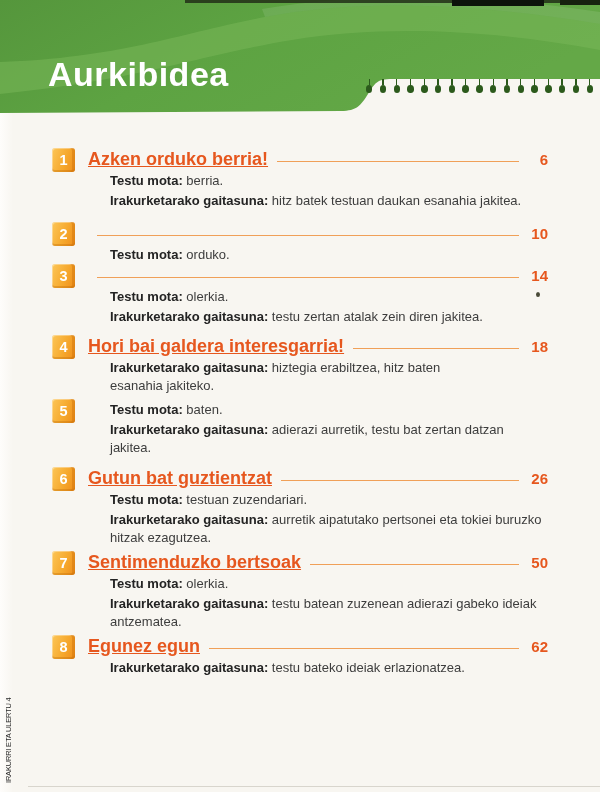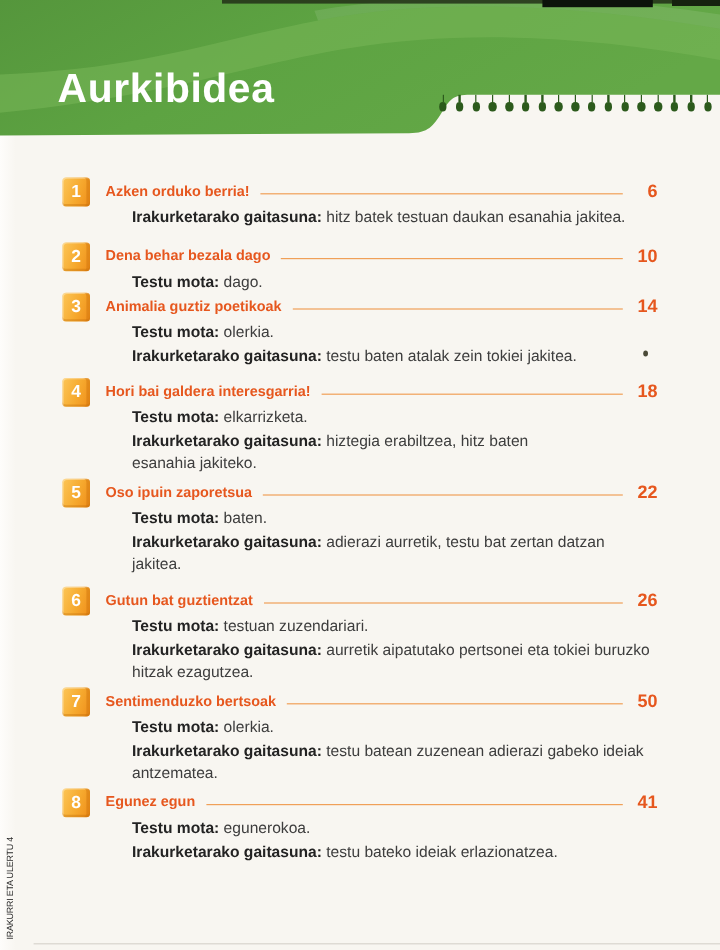--- a/index.html
+++ b/index.html
@@ -30,22 +30,22 @@
   .entry:nth-child(6){margin-bottom:6px;}
   .entry:nth-child(7){margin-bottom:6px;}
   .badge{flex:0 0 23px;width:23px;height:24px;margin-top:-2px;border-radius:3px;
     background:linear-gradient(110deg,#fcc658 0%,#f6a92e 55%,#ef8d1a 100%);
     box-shadow:inset -3px 0 0 rgba(206,116,12,.45),inset 1px 1px 0 rgba(255,255,255,.35),
                inset 0 -2px 0 rgba(190,105,10,.35);
     color:#fff;font-weight:bold;font-size:14.5px;
     display:flex;align-items:center;justify-content:center;}
   .entry-body{flex:1;margin-left:13px;min-width:0;}
   .title-row{display:flex;align-items:center;margin-bottom:3px;}
-  .title{color:var(--accent-orange,#e6571e);font-weight:bold;font-size:12px;
-    line-height:19px;white-space:nowrap;}
+  .title{color:var(--accent-orange,#e6571e);font-weight:bold;font-size:18px;
+    line-height:19px;white-space:nowrap;text-decoration:underline;}
   .leader{flex:1;border-top:1.5px solid var(--leader-orange,#f0a058);margin:3px 7px 0 9px;}
   .pageno{color:var(--accent-orange,#e6571e);font-weight:bold;font-size:15px;
     min-width:22px;text-align:right;line-height:19px;}
   .line{margin-left:22px;font-size:13px;line-height:18px;color:#3d3d3d;}
   .mota{margin-bottom:2px;}
   .b{font-weight:bold;color:#232323;}
   .desc-text{white-space:pre-line;}
   
   .side-text{position:absolute;left:4px;top:783px;transform:rotate(-90deg);
     transform-origin:0 0;font-size:7.5px;letter-spacing:-.2px;color:#2a2a2a;
@@ -101,71 +101,64 @@
 <div class="entries">
 
   <div class="entry">
     <div class="badge">1</div>
     <div class="entry-body">
       <div class="title-row">
         <span class="title">Azken orduko berria!</span>
           <span class="leader"></span>
           <span class="pageno">6</span>
       </div>
+      <div class="line mota"><span class="b">Testu mota:</span> <span class="desc-text">berria.</span></div>
       <div class="line gait"><span class="b">Irakurketarako gaitasuna:</span> <span class="desc-text">hitz batek testuan daukan esanahia jakitea.</span></div>
     </div>
   </div>
 
   <div class="entry">
     <div class="badge">2</div>
     <div class="entry-body">
       <div class="title-row">
-        <span class="title">Dena behar bezala dago</span>
           <span class="leader"></span>
           <span class="pageno">10</span>
       </div>
-      <div class="line mota"><span class="b">Testu mota:</span> <span class="desc-text">dago.</span></div>
+      <div class="line mota"><span class="b">Testu mota:</span> <span class="desc-text">orduko.</span></div>
     </div>
   </div>
 
   <div class="entry">
     <div class="badge">3</div>
     <div class="entry-body">
       <div class="title-row">
-        <span class="title">Animalia guztiz poetikoak</span>
           <span class="leader"></span>
           <span class="pageno">14</span>
       </div>
       <div class="line mota"><span class="b">Testu mota:</span> <span class="desc-text">olerkia.</span></div>
-      <div class="line gait"><span class="b">Irakurketarako gaitasuna:</span> <span class="desc-text">testu baten atalak zein tokiei jakitea.</span></div>
+      <div class="line gait"><span class="b">Irakurketarako gaitasuna:</span> <span class="desc-text">testu zertan atalak zein diren jakitea.</span></div>
     </div>
   </div>
 
   <div class="entry">
     <div class="badge">4</div>
     <div class="entry-body">
       <div class="title-row">
         <span class="title">Hori bai galdera interesgarria!</span>
           <span class="leader"></span>
           <span class="pageno">18</span>
       </div>
-      <div class="line mota"><span class="b">Testu mota:</span> <span class="desc-text">elkarrizketa.</span></div>
       <div class="line gait"><span class="b">Irakurketarako gaitasuna:</span> <span class="desc-text">hiztegia erabiltzea, hitz baten
 esanahia jakiteko.</span></div>
     </div>
   </div>
 
   <div class="entry">
     <div class="badge">5</div>
     <div class="entry-body">
-      <div class="title-row">
-        <span class="title">Oso ipuin zaporetsua</span>
-          <span class="leader"></span>
-          <span class="pageno">22</span>
-      </div>
       <div class="line mota"><span class="b">Testu mota:</span> <span class="desc-text">baten.</span></div>
       <div class="line gait"><span class="b">Irakurketarako gaitasuna:</span> <span class="desc-text">adierazi aurretik, testu bat zertan datzan jakitea.</span></div>
     </div>
   </div>
 
   <div class="entry">
     <div class="badge">6</div>
     <div class="entry-body">
       <div class="title-row">
         <span class="title">Gutun bat guztientzat</span>
@@ -191,23 +184,22 @@
 antzematea.</span></div>
     </div>
   </div>
 
   <div class="entry">
     <div class="badge">8</div>
     <div class="entry-body">
       <div class="title-row">
         <span class="title">Egunez egun</span>
           <span class="leader"></span>
-          <span class="pageno">41</span>
-      </div>
-      <div class="line mota"><span class="b">Testu mota:</span> <span class="desc-text">egunerokoa.</span></div>
+          <span class="pageno">62</span>
+      </div>
       <div class="line gait"><span class="b">Irakurketarako gaitasuna:</span> <span class="desc-text">testu bateko ideiak erlazionatzea.</span></div>
     </div>
   </div>
 
 </div>
 
 <div class="side-text">IRAKURRI ETA ULERTU 4</div>
 <div class="speck"></div>
 <div class="bottom-line"></div>
 

